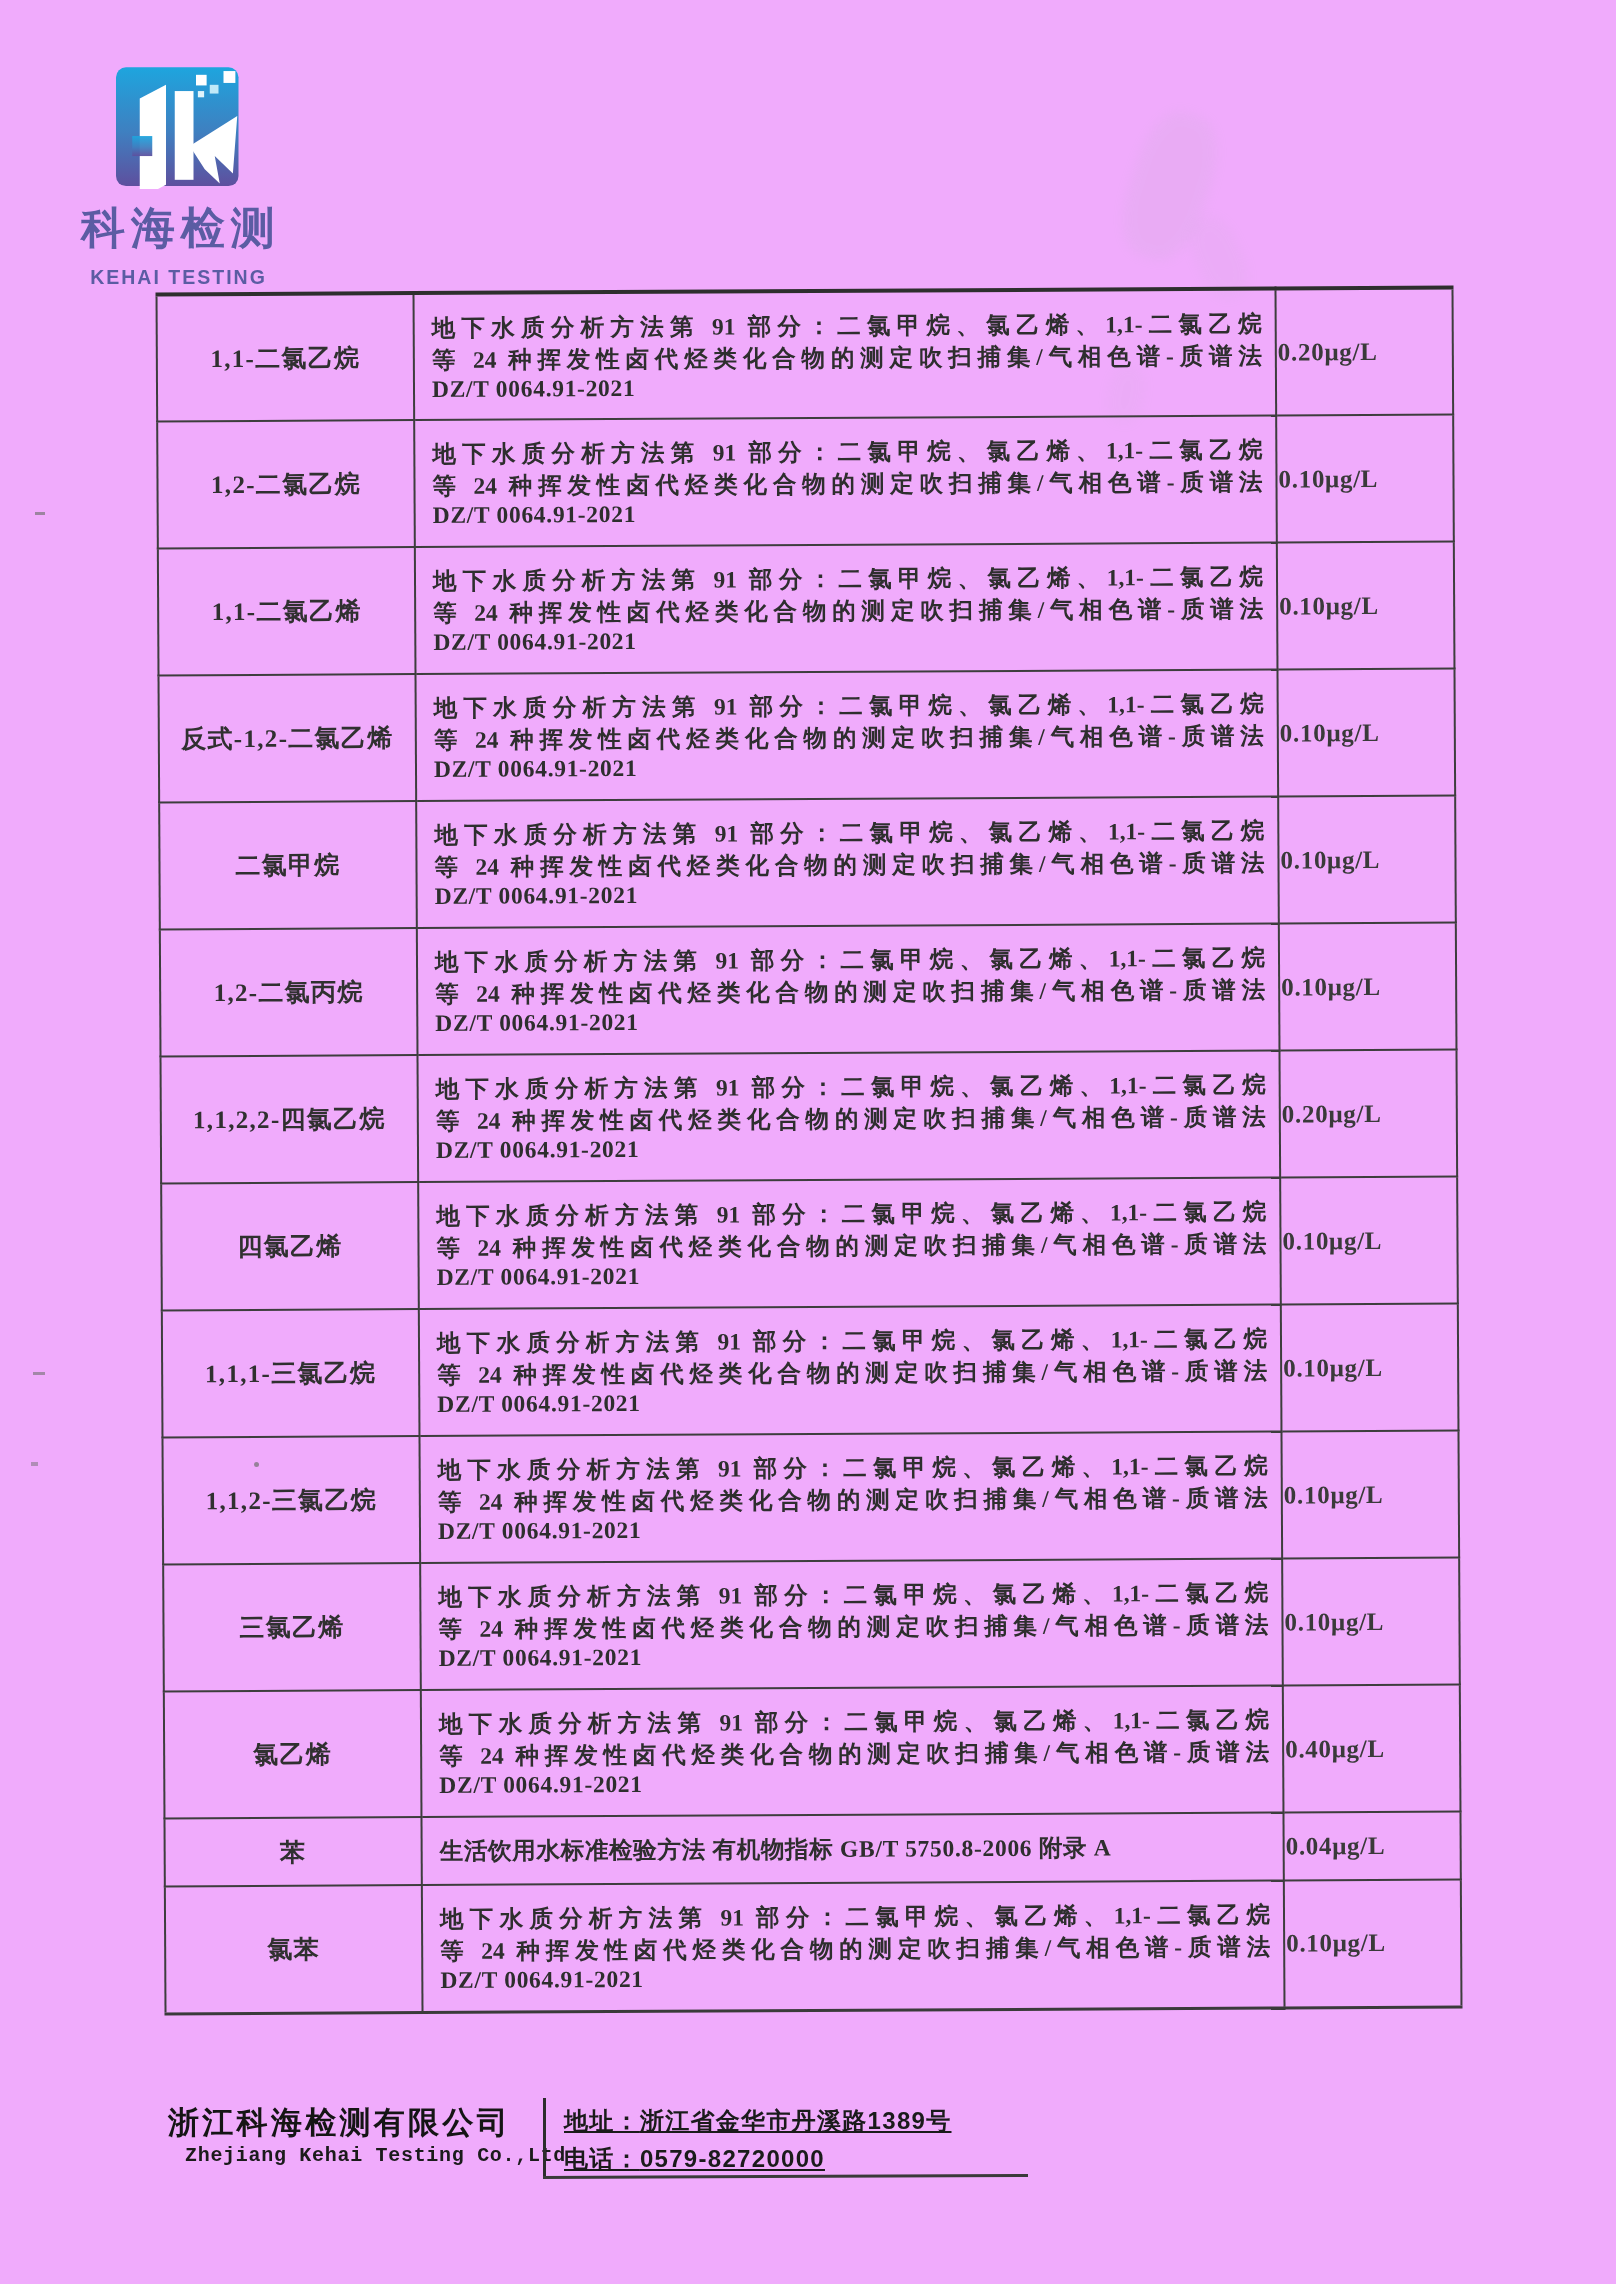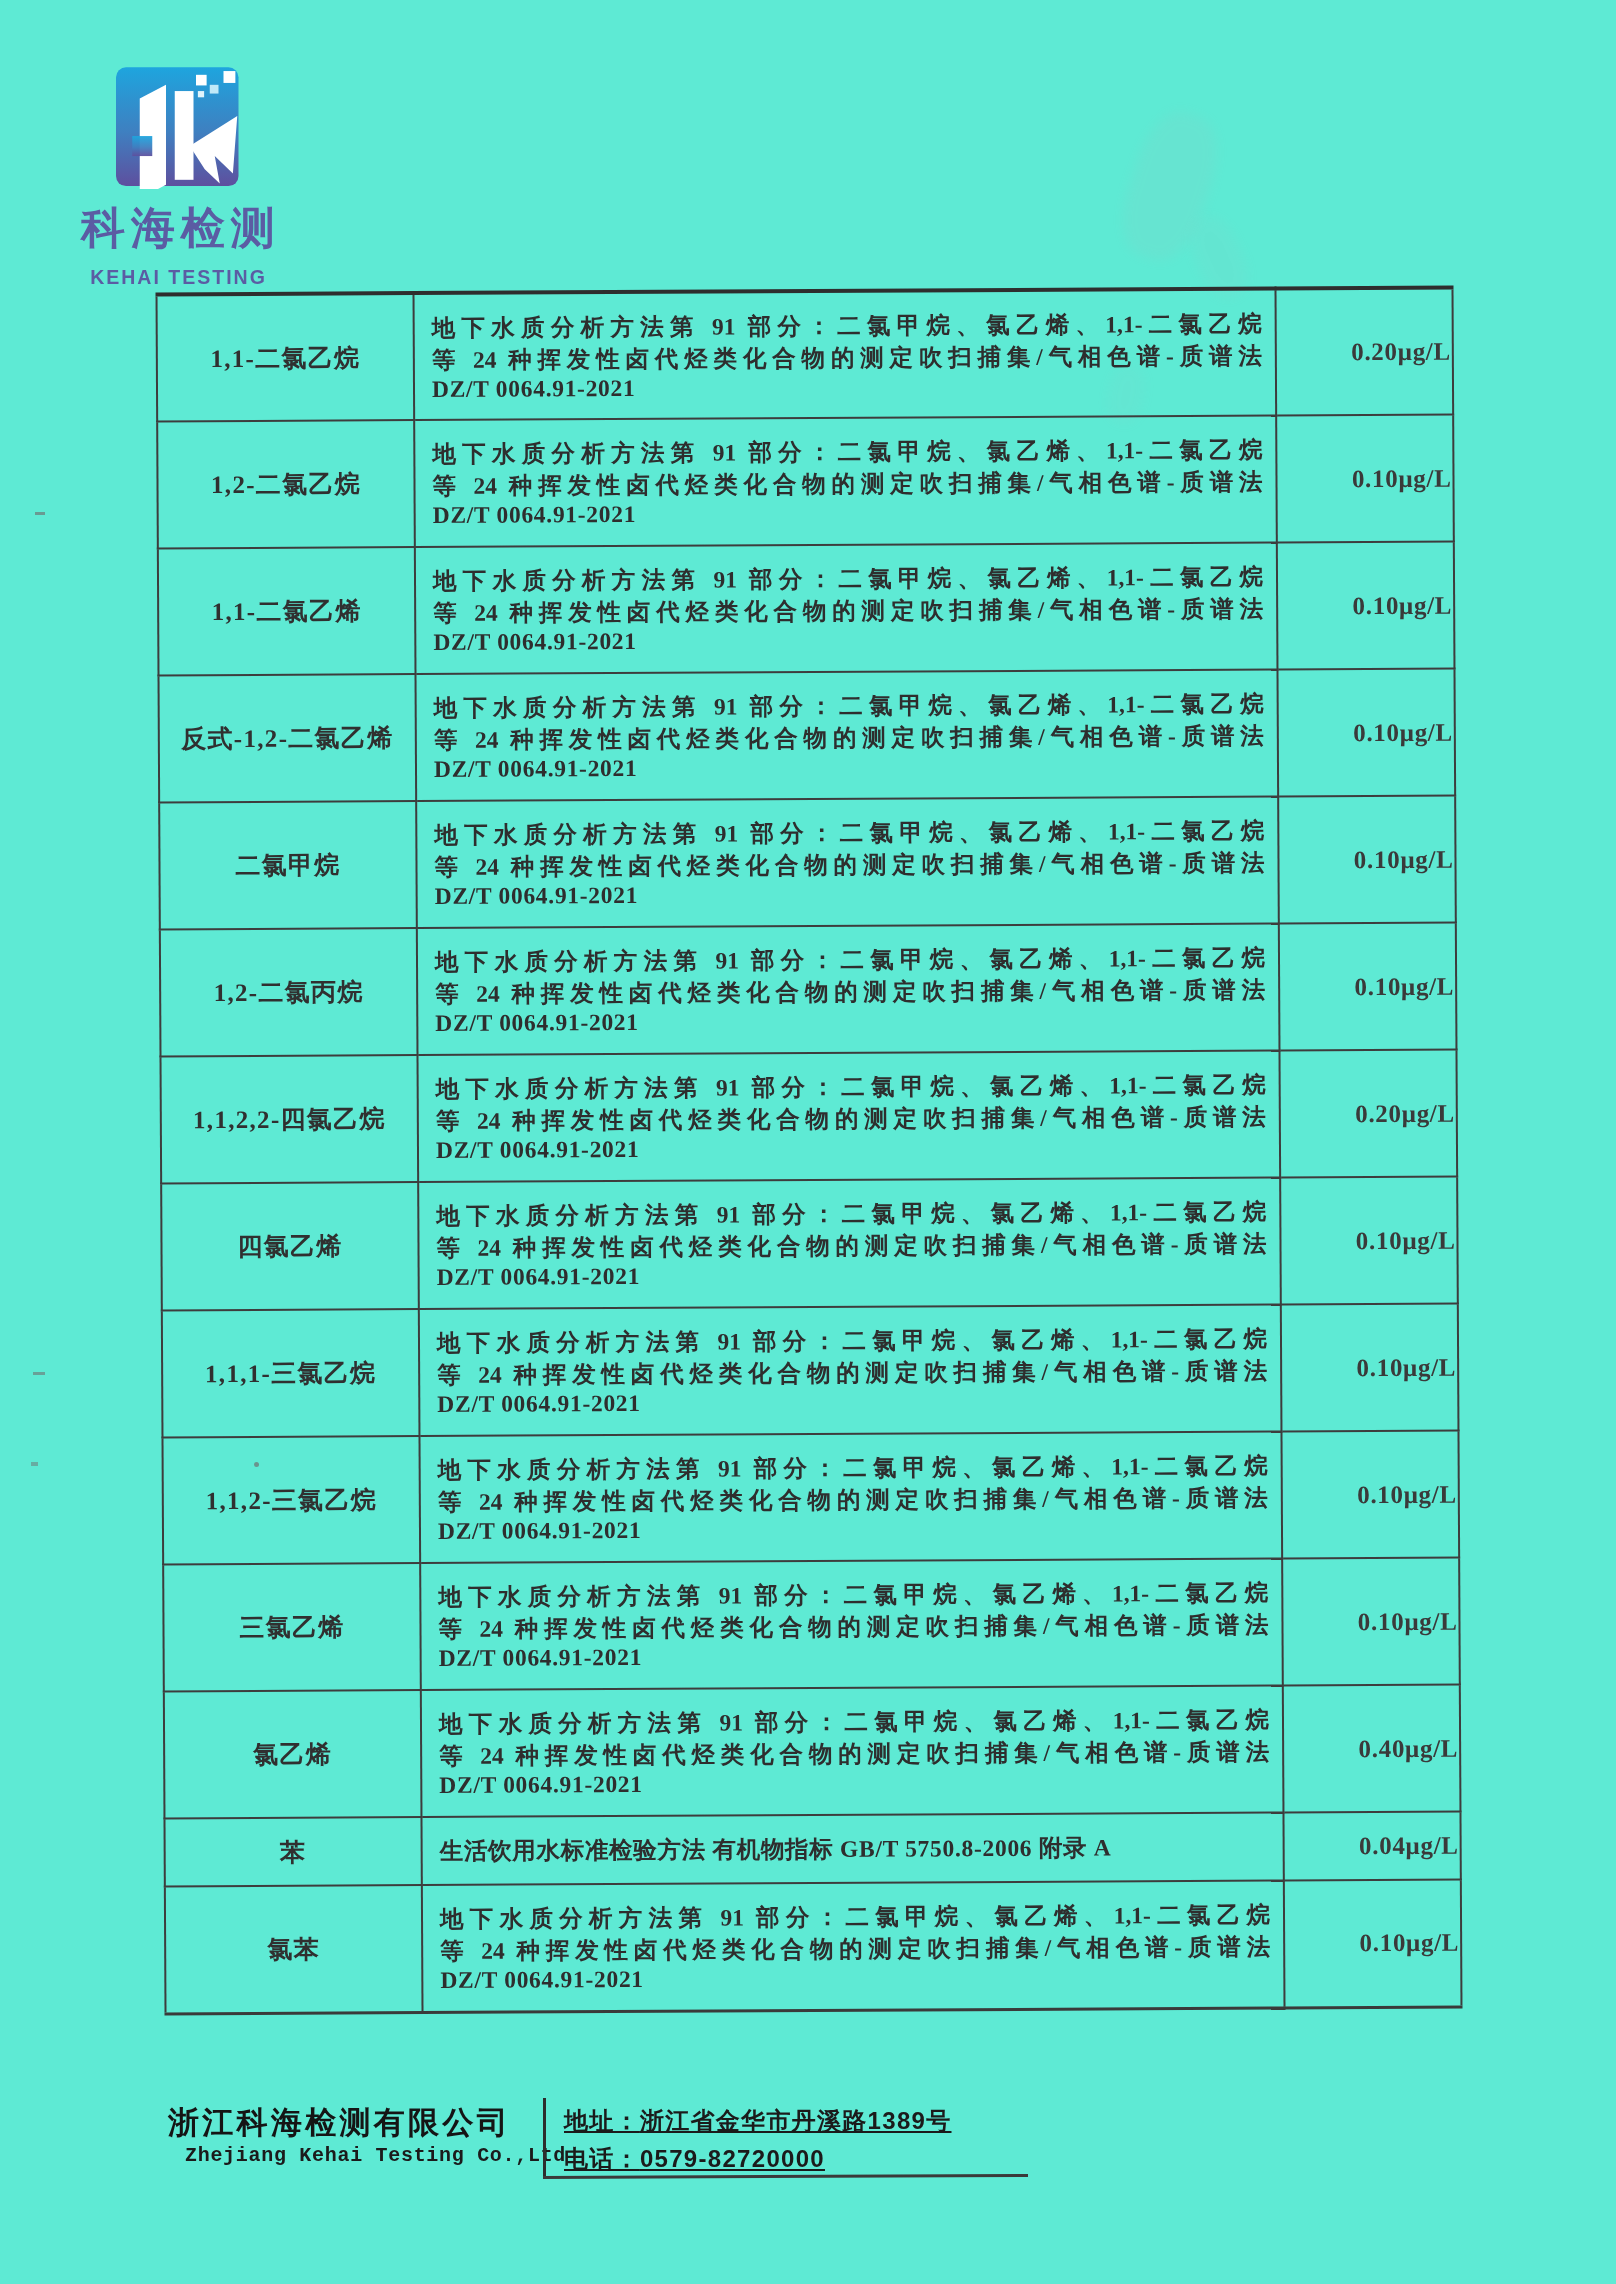--- a/index.html
+++ b/index.html
@@ -7,21 +7,21 @@
     --line:#3d3d3d;
     --brand:#5b5ca3;
     --logo-cyan:#1ea5de;
     --logo-mid:#3f7fc0;
     --logo-purple:#5e4f9e;
   }
   html,body{margin:0;padding:0;background:#e8e8e8;}
   .page{
     position:relative;
     width:1616px;height:2284px;
-    background:#5eead4;
+    background:#f0abfc;
     overflow:hidden;
     font-family:"Liberation Serif","DejaVu Serif",serif;
     color:var(--ink);
   }
   
   .smudge{position:absolute;background:#aeb4b9;border-radius:40%;filter:blur(5.9px);}
   .s1{left:1131px;top:111px;width:78px;height:150px;opacity:.10;transform:rotate(18deg);}
   .s2{left:1196px;top:215px;width:46px;height:85px;opacity:.07;transform:rotate(-24deg);}
   .s3{left:1108px;top:365px;width:36px;height:59px;opacity:.06;transform:rotate(10deg);}
   .edge-mark{position:absolute;background:#6f6f6f;}
@@ -71,21 +71,21 @@
   }
   td.c-method{padding:3.9px 13px 3.9px 17px;}
   .m-wrap{display:flex;flex-direction:column;justify-content:space-evenly;height:100%;}
   .m-line{
     font-weight:bold;font-size:23.5px;color:#2e2e2e;
     text-align:justify;text-align-last:justify;
     white-space:nowrap;letter-spacing:0px;
   }
   .m-line.last{text-align-last:left;letter-spacing:0.7px;}
   td.c-limit{
-    text-align:right;font-weight:bold;font-size:25px;color:#3a3a3a;
+    text-align:left;font-weight:bold;font-size:25px;color:#3a3a3a;
     letter-spacing:0.7px;
   }
   
   .f-company-cn{
     position:absolute;left:168px;top:2102px;
     font-family:"Liberation Sans","DejaVu Sans",sans-serif;
     font-size:31px;font-weight:bold;color:#151515;letter-spacing:3.3px;white-space:nowrap;
   }
   .f-company-en{
     position:absolute;left:185px;top:2144px;

